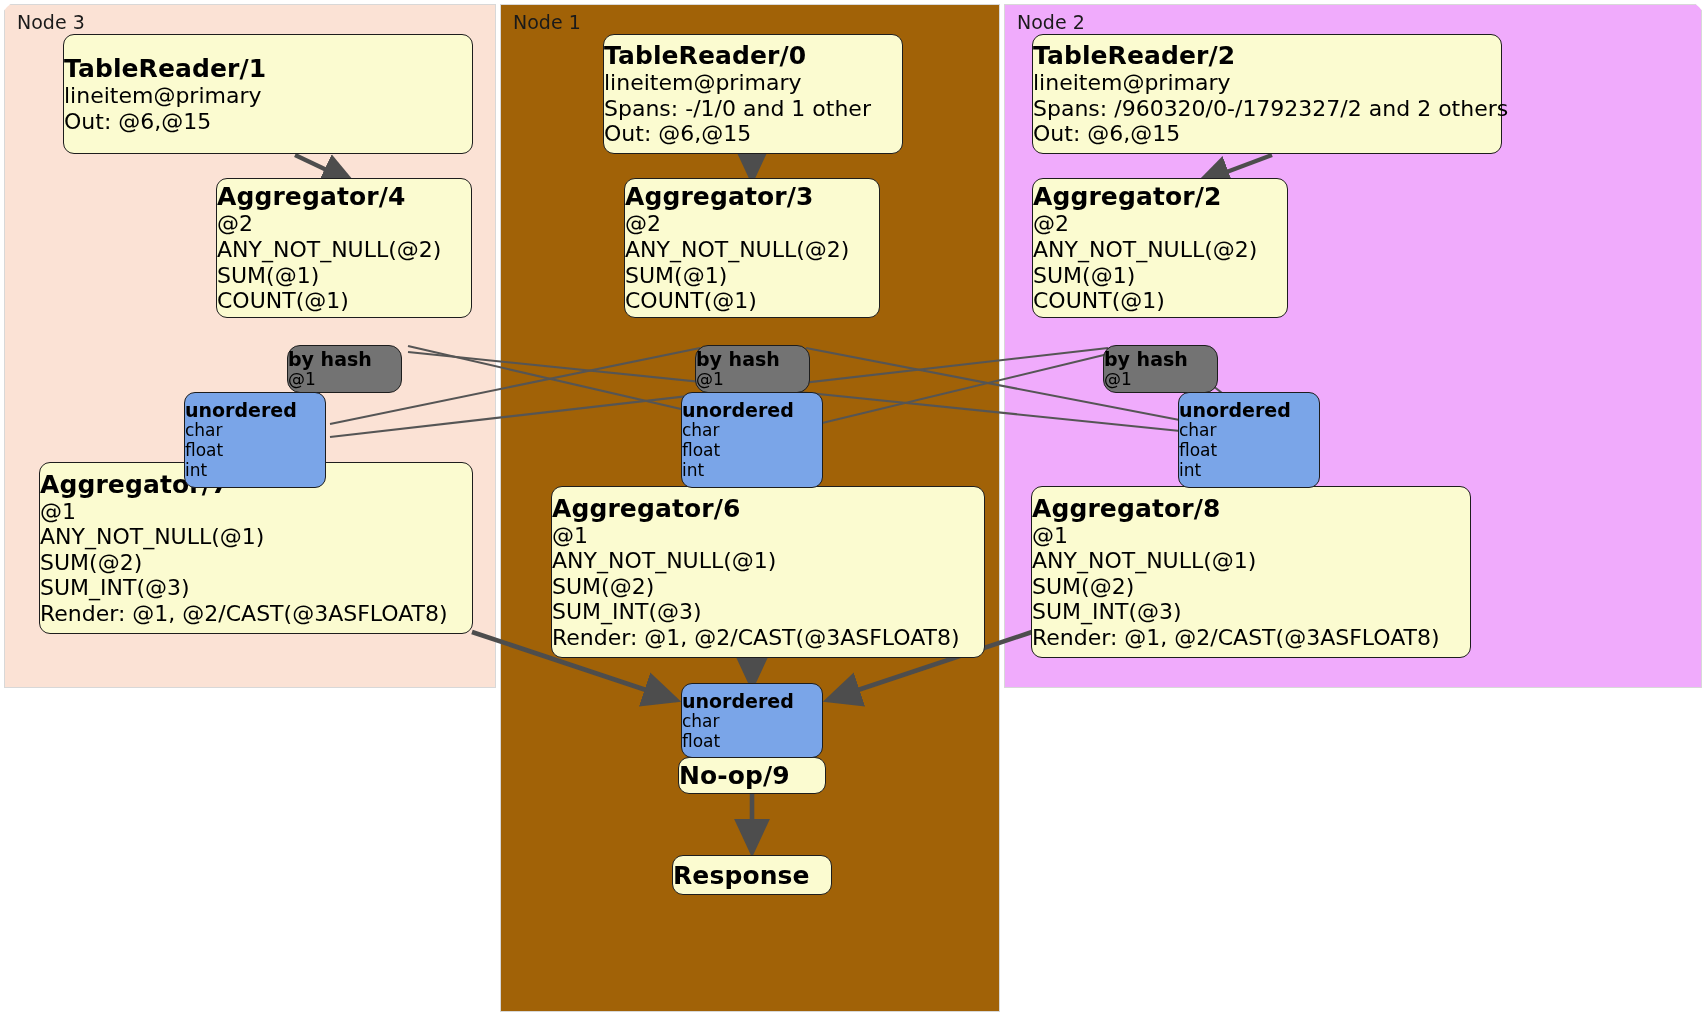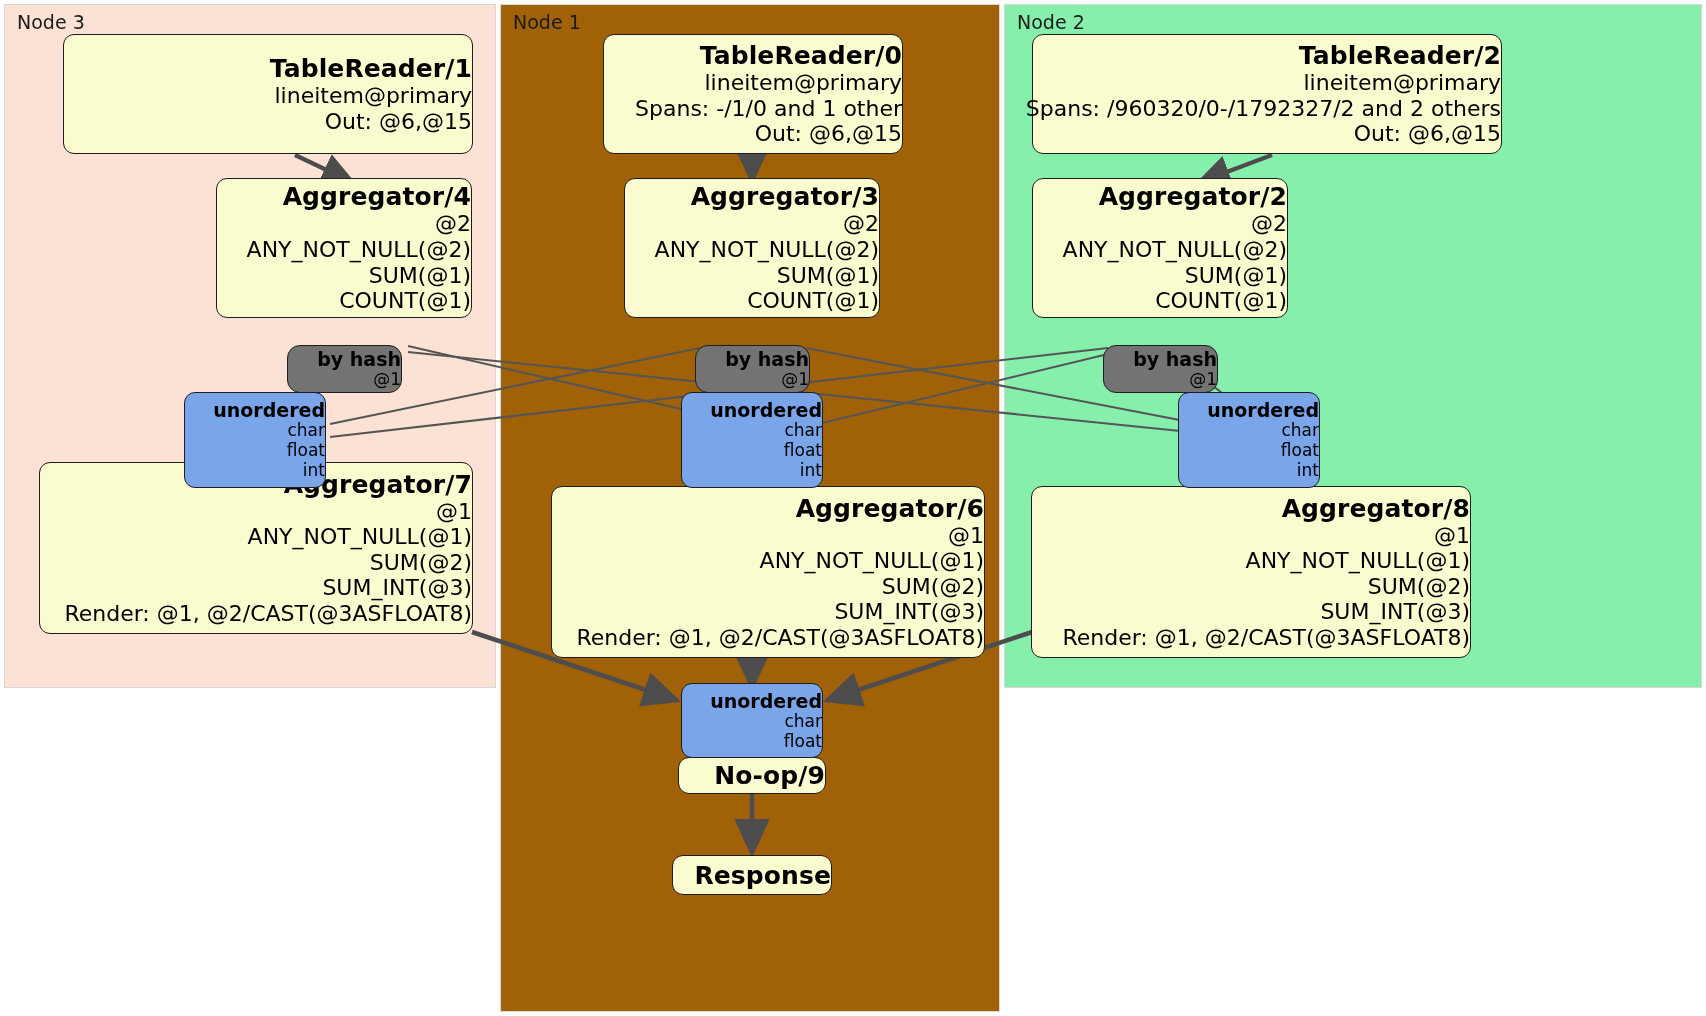--- a/index.html
+++ b/index.html
@@ -10,20 +10,21 @@
   }
   body {
     font-family: "DejaVu Sans", "Liberation Sans", sans-serif;
   }
   #canvas {
     position: relative;
     width: 1706px;
     height: 1016px;
     background: #ffffff;
     overflow: hidden;
+    border-radius: 24px;
   }
 
   
   .cluster {
     position: absolute;
     box-sizing: border-box;
     border: 1px solid #d8d8d8;
   }
   .cluster-label {
     position: absolute;
@@ -48,21 +49,21 @@
   
   .box {
     position: absolute;
     box-sizing: border-box;
     border: 1.6px solid #1d1d1d;
     border-radius: 11px;
     text-align: center;
     color: #000;
     display: flex;
     flex-direction: column;
-    align-items: flex-end;
+    align-items: flex-start;
     justify-content: center;
     line-height: 1.16;
   }
   .proc {
     background: #fbfbd0;
     z-index: 3;
   }
   .router {
     background: #737373;
     border-radius: 13px;
@@ -100,21 +101,21 @@
 <div id="canvas">
 
   <div class="cluster" style="left:4px; top:4px; width:492px; height:684px; background:#fbe2d5;">
     <span class="cluster-label">Node 3</span>
   </div>
 
   <div class="cluster" style="left:500px; top:4px; width:500px; height:1008px; background:#a16207;">
     <span class="cluster-label">Node 1</span>
   </div>
 
-  <div class="cluster" style="left:1004px; top:4px; width:698px; height:684px; background:#86efac;">
+  <div class="cluster" style="left:1004px; top:4px; width:698px; height:684px; background:#f0abfc;">
     <span class="cluster-label">Node 2</span>
   </div>
 
   <svg id="edges" viewBox="0 0 1706 1016" xmlns="http://www.w3.org/2000/svg">
     <defs>
       <marker id="ah" markerWidth="9" markerHeight="9" refX="7.2" refY="4.5" orient="auto" markerUnits="strokeWidth">
         <path d="M0,0.6 L8.4,4.5 L0,8.4 z" fill="#4d4d4d"></path>
       </marker>
     </defs>
 
@@ -254,21 +255,21 @@
     <div class="line">SUM_INT(@3)</div>
     <div class="line">Render: @1, @2/CAST(@3ASFLOAT8)</div>
   </div>
 
   <div class="box sync" style="left:681px; top:683px; width:142px; height:75px;">
     <div class="title-sm">unordered</div>
     <div class="line-sm">char</div>
     <div class="line-sm">float</div>
   </div>
 
-  <div class="box proc" style="left:678px; top:757px; width:148px; height:37px;padding-left:35px;">
+  <div class="box proc" style="left:678px; top:757px; width:148px; height:37px;">
     <div class="title">No-op/9</div>
   </div>
 
   <div class="box proc" style="left:672px; top:855px; width:160px; height:40px;">
     <div class="title">Response</div>
   </div>
 
 </div>
 
 </body></html>

